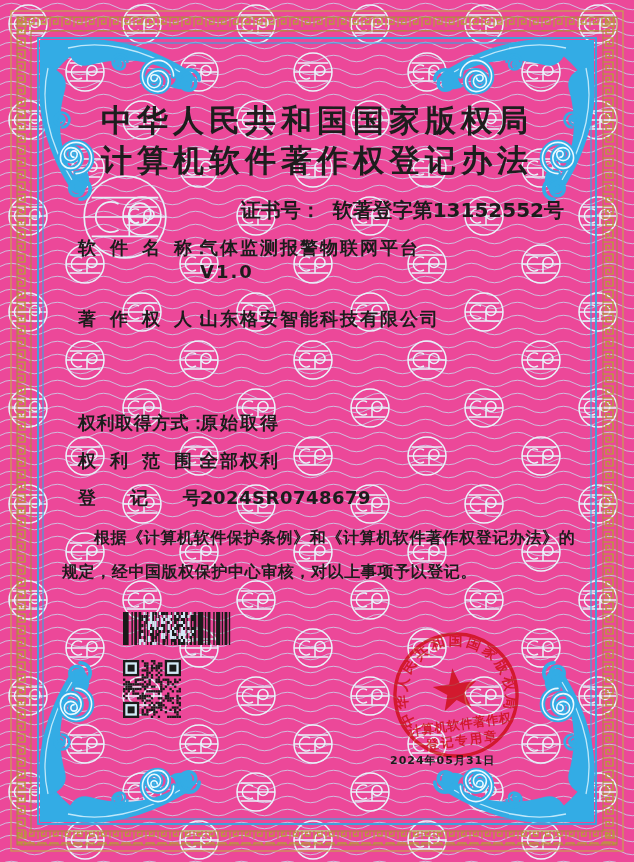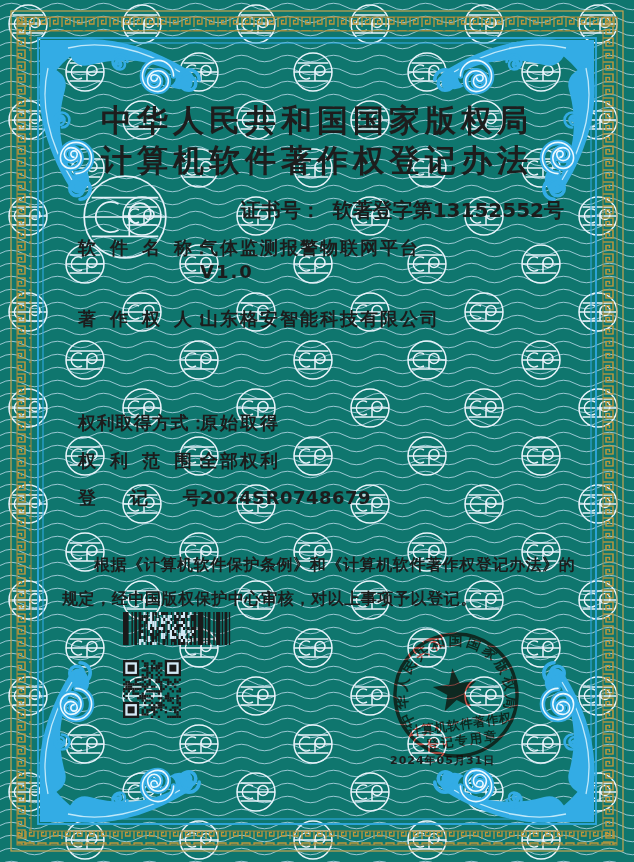--- a/index.html
+++ b/index.html
@@ -1,32 +1,32 @@
 <!DOCTYPE html>
 <html><head>
 <meta charset="utf-8">
 <style>
   html,body{margin:0;padding:0;background:#e8eef2;}
   #page{position:relative;width:634px;height:862px;overflow:hidden;
-        background:#0f766e;font-family:"DejaVu Sans",sans-serif;color:#1c1c1c;}
+        background:#ec4899;font-family:"DejaVu Sans",sans-serif;color:#1c1c1c;}
   svg.layer{position:absolute;left:0;top:0;pointer-events:none;}
   .content{position:absolute;left:0;top:0;width:634px;height:862px;z-index:2;}
   .abs{position:absolute;}
   .titles{left:40px;top:100px;width:554px;text-align:center;
           font-family:"DejaVu Serif","DejaVu Sans",serif;font-weight:700;color:#1d1d1d;}
   .titles .t{font-size:31px;line-height:40px;letter-spacing:5px;white-space:nowrap;}
   .certno{top:197px;right:70px;font-size:20px;font-weight:700;white-space:pre;}
   .certno .gap{display:inline-block;width:12px;}
   .row{left:0;width:634px;font-weight:700;font-size:18px;line-height:24px;}
   .row .lbl{position:absolute;left:78px;top:0;white-space:pre;letter-spacing:0.5px;}
   .row .val{position:absolute;left:200px;top:0;letter-spacing:2px;white-space:pre-line;}
   .row .val.num{letter-spacing:0.5px;}
   .statement{left:62px;top:521px;width:517px;font-size:16px;font-weight:700;
              line-height:34px;letter-spacing:0.6px;}
-  .statement .indent{text-indent:32px;margin-top:27px;}
+  .statement .indent{text-indent:32px;}
   .barcode{left:123px;top:612px;width:110px;height:33px;}
   .qrcode{left:123px;top:660px;width:58px;height:58px;}
   .date{left:390px;top:753px;font-size:11px;font-weight:700;letter-spacing:1px;}
   .sealsvg{z-index:3;mix-blend-mode:multiply;opacity:.9;}
   .c-main{stroke:#33ace5;stroke-width:4.2;fill:none;stroke-linecap:round;}
   .c-hl{stroke:#eaf8ff;stroke-width:1.2;fill:none;stroke-linecap:round;}
   .wv{fill:#33ace5;}
   .wv-hl{stroke:#bfe8fa;stroke-width:1.3;fill:none;}
 </style>
 </head>

